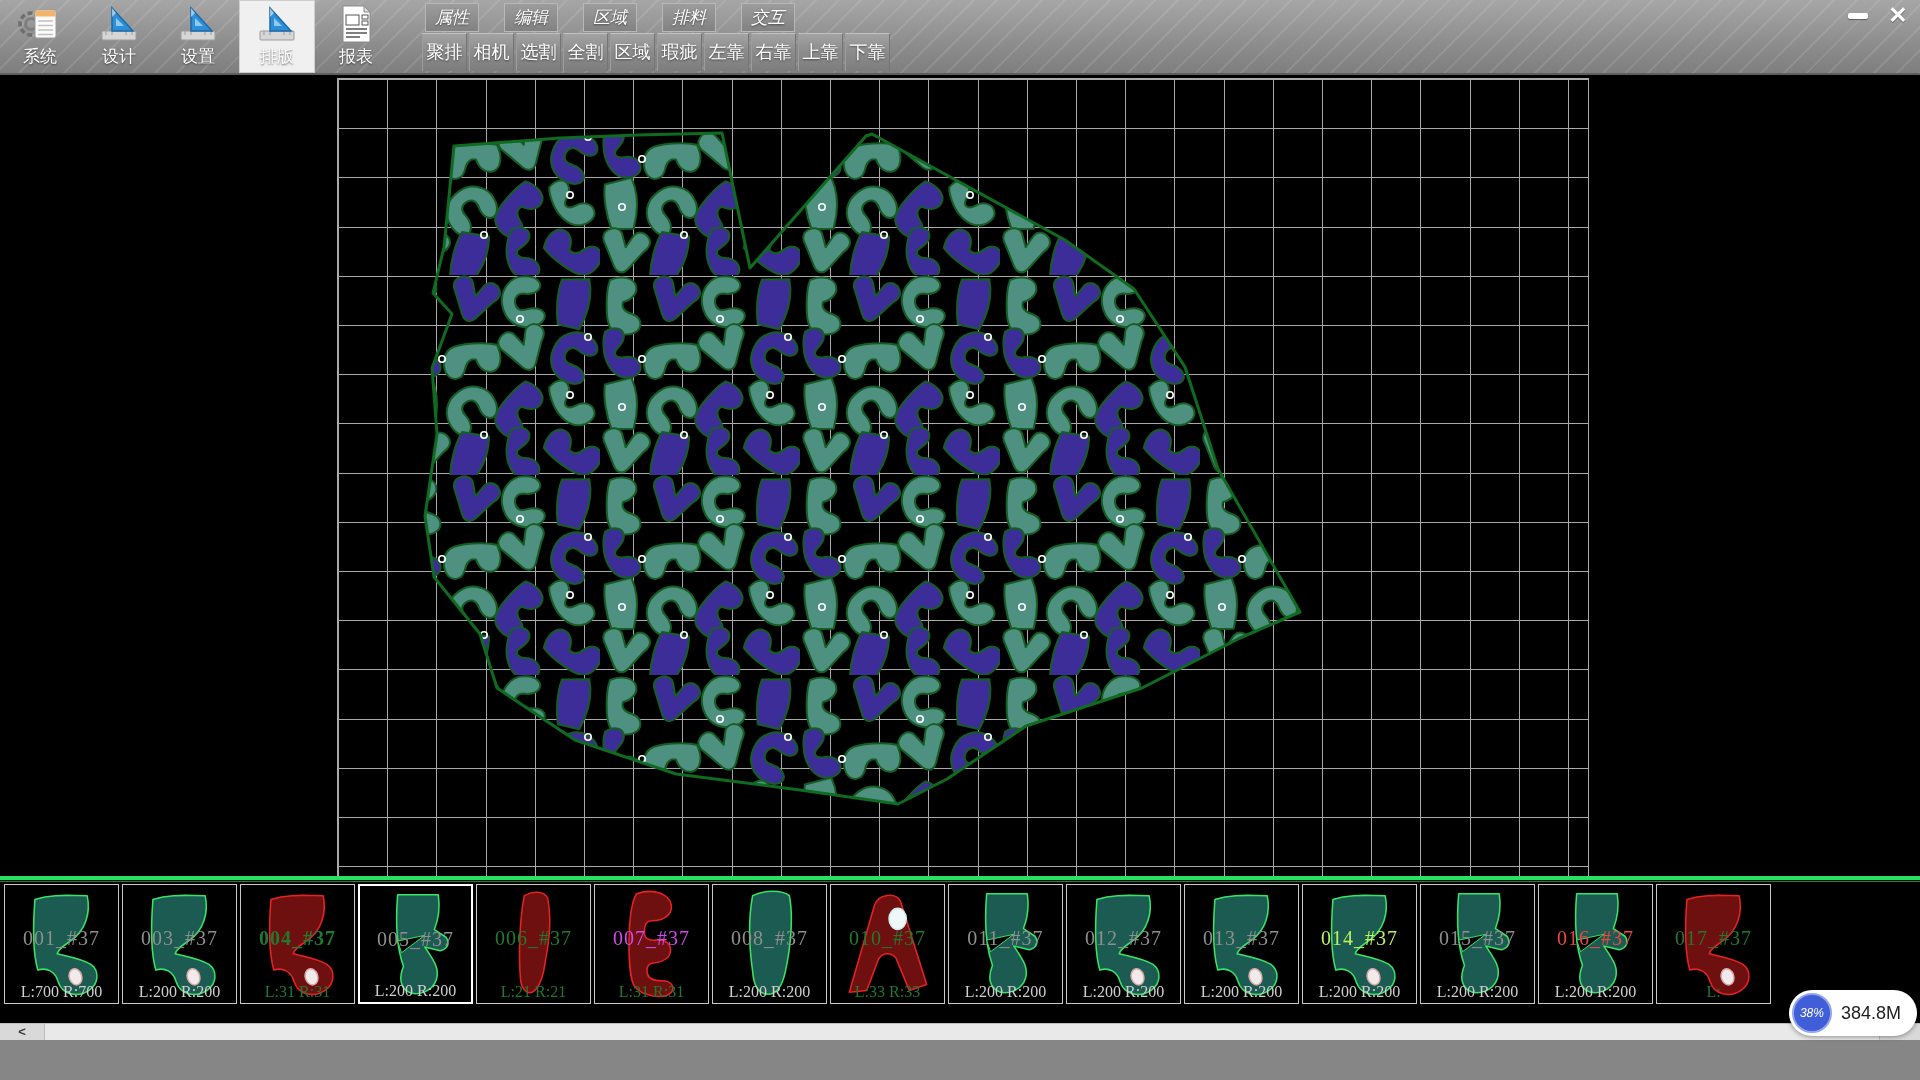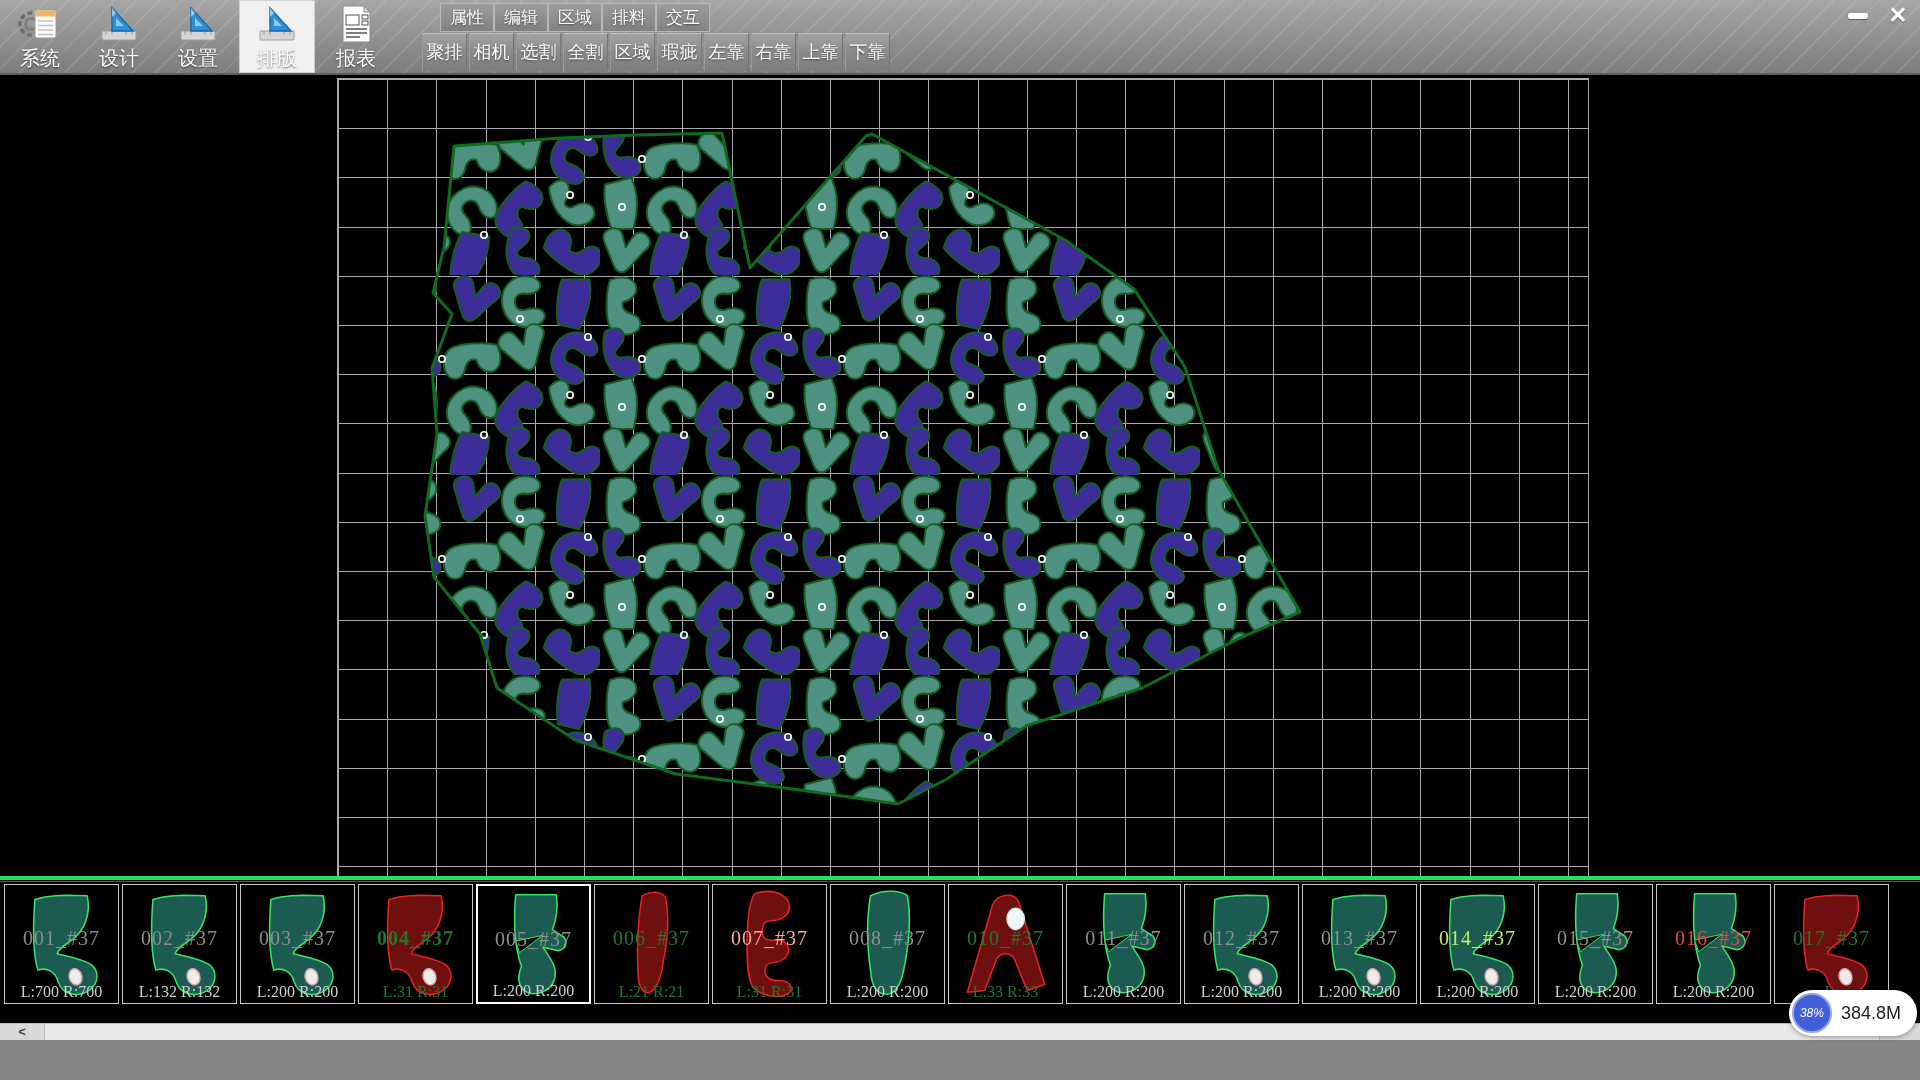--- a/index.html
+++ b/index.html
@@ -10,23 +10,23 @@
   
   #header{position:absolute;left:0;top:0;width:1920px;height:73px;
     background:
       repeating-linear-gradient(135deg, rgba(255,255,255,.10) 0 2px, rgba(255,255,255,0) 2px 16px),
       linear-gradient(180deg,#a6a6a6 0%,#8f8f8f 55%,#7e7e7e 100%);
     border-bottom:2px solid #5e5e5e;}
   #main-toolbar{position:absolute;left:2px;top:0;height:73px;display:flex;gap:3px;}
   .tb-item{width:76px;height:73px;display:flex;flex-direction:column;align-items:center;cursor:default;}
   .tb-item.active{background:#f0f0f0;box-shadow:inset 0 0 0 1px #cfcfcf;text-align:right;}
   .tb-icon{margin-top:4px;}
-  .tb-label{margin-top:1px;font-size:20px;color:#fff;text-shadow:0 1px 2px rgba(0,0,0,.55);}
+  .tb-label{margin-top:1px;font-size:17px;color:#fff;text-shadow:0 1px 2px rgba(0,0,0,.55);}
   .menus{position:absolute;left:420px;top:0;}
-  #menu-tabs{position:absolute;left:20px;top:3px;display:flex;}
+  #menu-tabs{position:absolute;left:5px;top:3px;display:flex;gap:25px;font-style:italic;}
   .menu-tab{width:52px;height:27px;line-height:27px;text-align:center;color:#fff;font-size:17px;
     text-shadow:0 1px 2px rgba(0,0,0,.5);
     background:linear-gradient(180deg,#9c9c9c,#828282);border:1px solid #b8b8b8;}
   #tool-buttons{position:absolute;left:2px;top:33px;display:flex;gap:2px;}
   .tool-btn{width:43px;height:37px;line-height:37px;text-align:center;color:#fff;font-size:18px;
     text-shadow:0 1px 2px rgba(0,0,0,.5);
     background:linear-gradient(180deg,#a3a3a3 0%,#8b8b8b 50%,#7d7d7d 100%);
     border-top:1px solid #c2c2c2;border-left:1px solid #9d9d9d;border-right:1px solid #757575;}
   #win-controls{position:absolute;top:3px;right:6px;display:flex;gap:8px;}
   .win-btn{width:32px;height:25px;display:flex;align-items:center;justify-content:center;}
@@ -227,28 +227,20 @@
           <ellipse cx="64" cy="94" rx="6.5" ry="8.5" transform="rotate(-18 64 94)" fill="#f1eaea" stroke="#d9a7a7" stroke-width="1.5"></ellipse>
         </svg>
         <div class="thumb-name" style="color: rgb(143, 143, 143);">001_#37</div>
         <div class="thumb-lr" style="color: rgb(207, 207, 207);">L:700 R:700</div>
       </div>
       <div class="thumb-cell">
         <svg class="piece-svg" viewBox="0 0 100 120" preserveAspectRatio="xMidYMid meet">
           <path d="M22,14 C40,8 58,10 76,10 C80,28 74,46 60,56 C52,62 47,64 45,70 C57,73 70,75 80,81 C89,88 88,101 78,108 C66,116 50,112 46,99 C43,88 34,84 25,87 C20,70 20,40 22,14 Z" fill="#1c5b51" stroke="#39e463" stroke-width="1.6" stroke-linejoin="round"></path>
           <ellipse cx="64" cy="94" rx="6.5" ry="8.5" transform="rotate(-18 64 94)" fill="#f1eaea" stroke="#d9a7a7" stroke-width="1.5"></ellipse>
         </svg>
-        <div class="thumb-name" style="color: rgb(143, 143, 143);">002_#37</div>
-        <div class="thumb-lr" style="color: rgb(207, 207, 207);">L:132 R:132</div>
-      </div>
-      <div class="thumb-cell">
-        <svg class="piece-svg" viewBox="0 0 100 120" preserveAspectRatio="xMidYMid meet">
-          <path d="M22,14 C40,8 58,10 76,10 C80,28 74,46 60,56 C52,62 47,64 45,70 C57,73 70,75 80,81 C89,88 88,101 78,108 C66,116 50,112 46,99 C43,88 34,84 25,87 C20,70 20,40 22,14 Z" fill="#1c5b51" stroke="#39e463" stroke-width="1.6" stroke-linejoin="round"></path>
-          <ellipse cx="64" cy="94" rx="6.5" ry="8.5" transform="rotate(-18 64 94)" fill="#f1eaea" stroke="#d9a7a7" stroke-width="1.5"></ellipse>
-        </svg>
         <div class="thumb-name" style="color: rgb(143, 143, 143);">003_#37</div>
         <div class="thumb-lr" style="color: rgb(207, 207, 207);">L:200 R:200</div>
       </div>
       <div class="thumb-cell">
         <svg class="piece-svg" viewBox="0 0 100 120" preserveAspectRatio="xMidYMid meet">
           <path d="M22,14 C40,8 58,10 76,10 C80,28 74,46 60,56 C52,62 47,64 45,70 C57,73 70,75 80,81 C89,88 88,101 78,108 C66,116 50,112 46,99 C43,88 34,84 25,87 C20,70 20,40 22,14 Z" fill="#6e0f10" stroke="#e62222" stroke-width="1.6" stroke-linejoin="round"></path>
           <ellipse cx="64" cy="94" rx="6.5" ry="8.5" transform="rotate(-18 64 94)" fill="#f1eaea" stroke="#d9a7a7" stroke-width="1.5"></ellipse>
         </svg>
         <div class="thumb-name" style="color: rgb(31, 122, 46); font-weight: bold;">004_#37</div>
         <div class="thumb-lr" style="color: rgb(31, 122, 46);">L:31 R:31</div>
@@ -265,21 +257,21 @@
         <svg class="piece-svg" viewBox="0 0 100 120" preserveAspectRatio="xMidYMid meet">
           <path d="M40,10 C50,4 60,6 64,12 C68,32 66,56 62,76 C60,92 56,106 48,110 C42,112 37,106 36,96 C34,72 35,34 40,10 Z" fill="#6e0f10" stroke="#e62222" stroke-width="1.6" stroke-linejoin="round"></path>
         </svg>
         <div class="thumb-name" style="color: rgb(31, 122, 46);">006_#37</div>
         <div class="thumb-lr" style="color: rgb(31, 122, 46);">L:21 R:21</div>
       </div>
       <div class="thumb-cell">
         <svg class="piece-svg" viewBox="0 0 100 120" preserveAspectRatio="xMidYMid meet">
           <path d="M34,8 C52,2 68,8 70,20 C71,30 62,36 50,36 C44,36 42,40 42,47 C42,54 46,57 54,56 C64,55 70,60 69,68 C68,76 58,79 50,80 C46,81 44,84 45,90 C46,96 52,98 60,98 C70,98 74,104 70,110 C62,118 40,114 32,104 C24,92 24,24 34,8 Z" fill="#6e0f10" stroke="#e62222" stroke-width="1.6" stroke-linejoin="round"></path>
         </svg>
-        <div class="thumb-name" style="color: #fca5a5;">007_#37</div>
+        <div class="thumb-name" style="color: #d946ef;">007_#37</div>
         <div class="thumb-lr" style="color: rgb(31, 122, 46);">L:31 R:31</div>
       </div>
       <div class="thumb-cell">
         <svg class="piece-svg" viewBox="0 0 100 120" preserveAspectRatio="xMidYMid meet">
           <path d="M32,10 C45,4 62,4 70,10 C74,30 72,60 66,88 C63,102 58,112 48,112 C38,112 33,102 32,88 C28,60 28,32 32,10 Z" fill="#1c5b51" stroke="#39e463" stroke-width="1.6" stroke-linejoin="round"></path>
         </svg>
         <div class="thumb-name" style="color: rgb(143, 143, 143);">008_#37</div>
         <div class="thumb-lr" style="color: rgb(207, 207, 207);">L:200 R:200</div>
       </div>
       <div class="thumb-cell">

